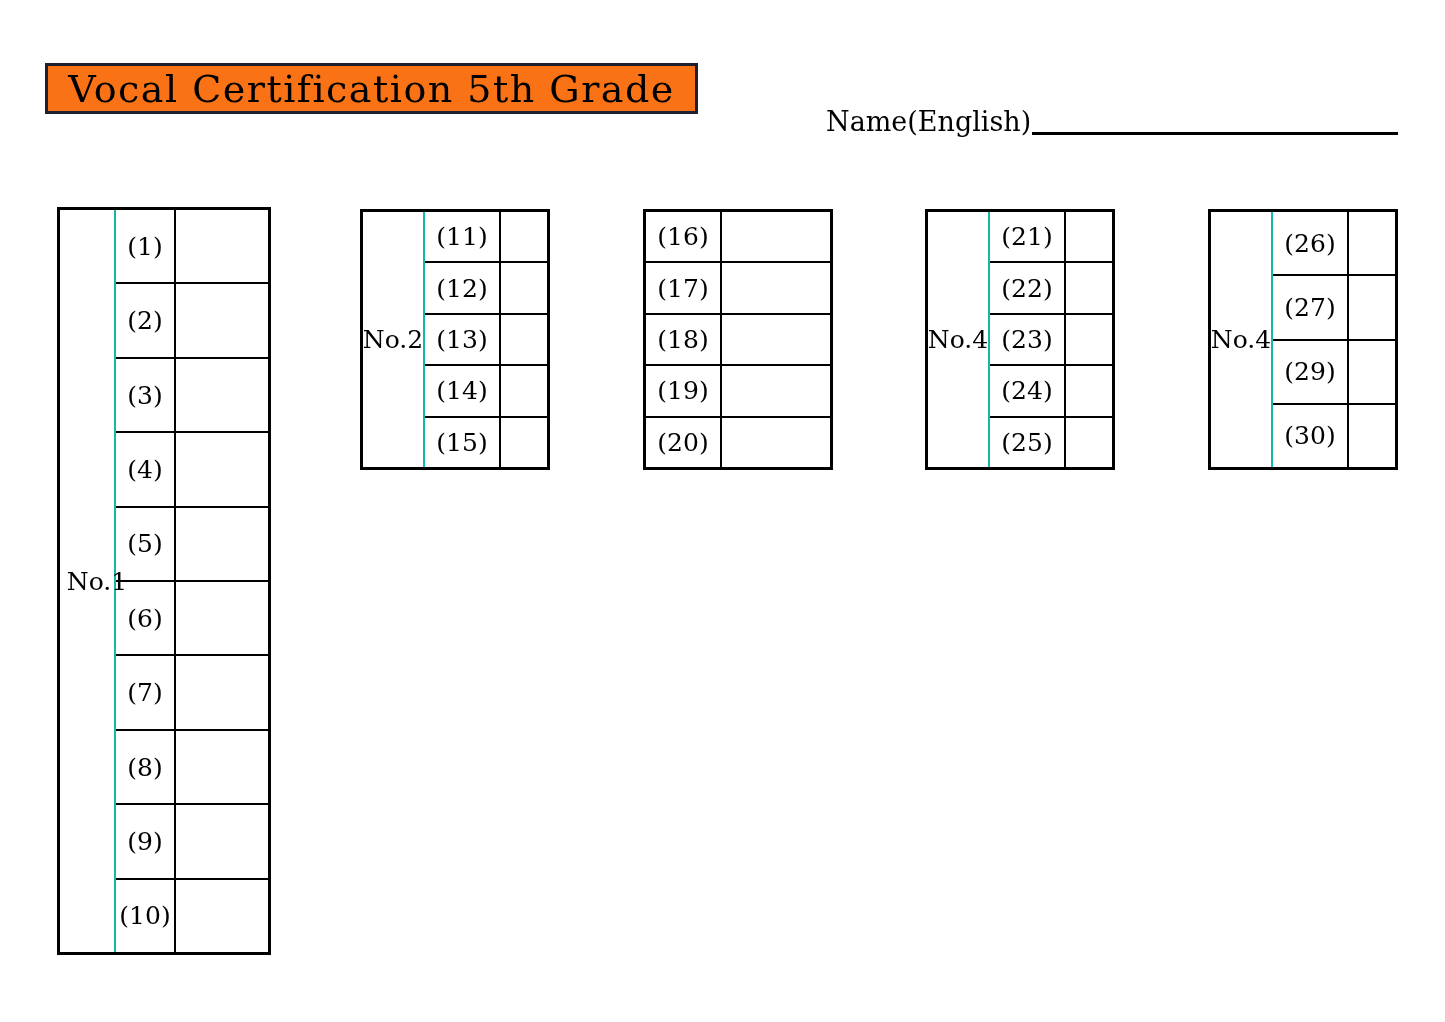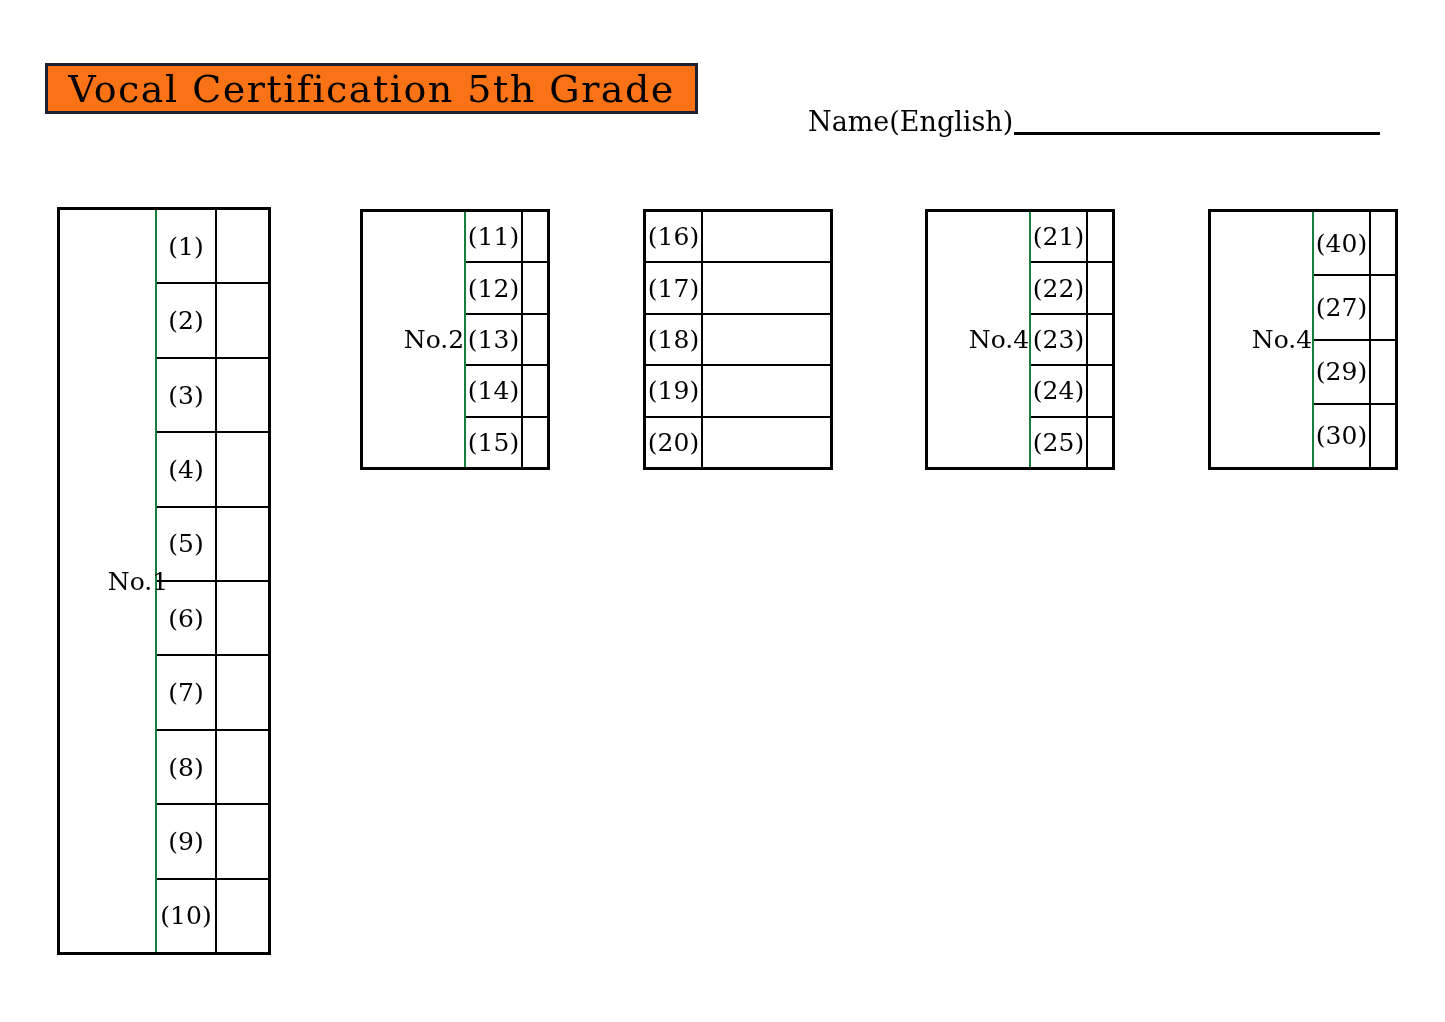--- a/index.html
+++ b/index.html
@@ -39,21 +39,21 @@
     font-size: 38px;
     letter-spacing: 1.5px;
     white-space: nowrap;
     line-height: 1;
     color: #000000;
   }
 
   
   #name-field {
     position: absolute;
-    left: 808px;
+    left: 826px;
     top: 106px;
     display: flex;
     align-items: flex-end;
     text-align: center;
   }
   #name-label {
     font-family: "DejaVu Serif", "Liberation Serif", serif;
     font-size: 27px;
     line-height: 1;
     white-space: nowrap;
@@ -74,22 +74,21 @@
     background: #ffffff;
     display: flex;
     flex-direction: row;
   }
   .section-label-cell {
     box-sizing: border-box;
     display: flex;
     align-items: center;
     justify-content: center;
     flex: 0 0 auto;
-    border-right: 2px solid #15803d;
-    margin-left: 41px;
+    border-right: 2px solid #14b8a6;
   }
   .section-label-text {
     font-family: "DejaVu Serif", "Liberation Serif", serif;
     font-size: 25px;
     line-height: 1;
     white-space: nowrap;
     color: #000000;
   }
   .rows-wrap {
     display: flex;
@@ -129,21 +128,21 @@
   #table-1 { left: 57px; top: 207px; width: 214px; height: 748px; }
   #table-1 .section-label-cell { width: 56px; padding-left: 20px; }
   #table-1 .num-cell { width: 60px; }
 
   
   #table-2 { left: 360px; top: 209px; width: 190px; height: 261px; }
   #table-3 { left: 643px; top: 209px; width: 190px; height: 261px; }
   #table-4 { left: 925px; top: 209px; width: 190px; height: 261px; }
   #table-5 { left: 1208px; top: 209px; width: 190px; height: 261px; }
   .small-table .section-label-cell { width: 62px; }
-  .small-table .num-cell { width: 57px; }
+  .small-table .num-cell { width: 76px; }
 </style>
 </head>
 <body>
 
 <div id="title-box">
   <div id="title-inner">
     <span id="title-text">Vocal Certification 5th Grade</span>
   </div>
 </div>
 
@@ -331,21 +330,21 @@
   </div>
 </div>
 
 <div id="table-5" class="answer-table small-table">
   <div class="section-label-cell">
     <span class="section-label-text">No.4</span>
   </div>
   <div class="rows-wrap">
     <div class="answer-row">
       <div class="num-cell">
-          <span class="num-text">(40)</span>
+          <span class="num-text">(26)</span>
         </div>
       <div class="ans-cell"></div>
     </div>
     <div class="answer-row">
       <div class="num-cell">
           <span class="num-text">(27)</span>
         </div>
       <div class="ans-cell"></div>
     </div>
     <div class="answer-row">

